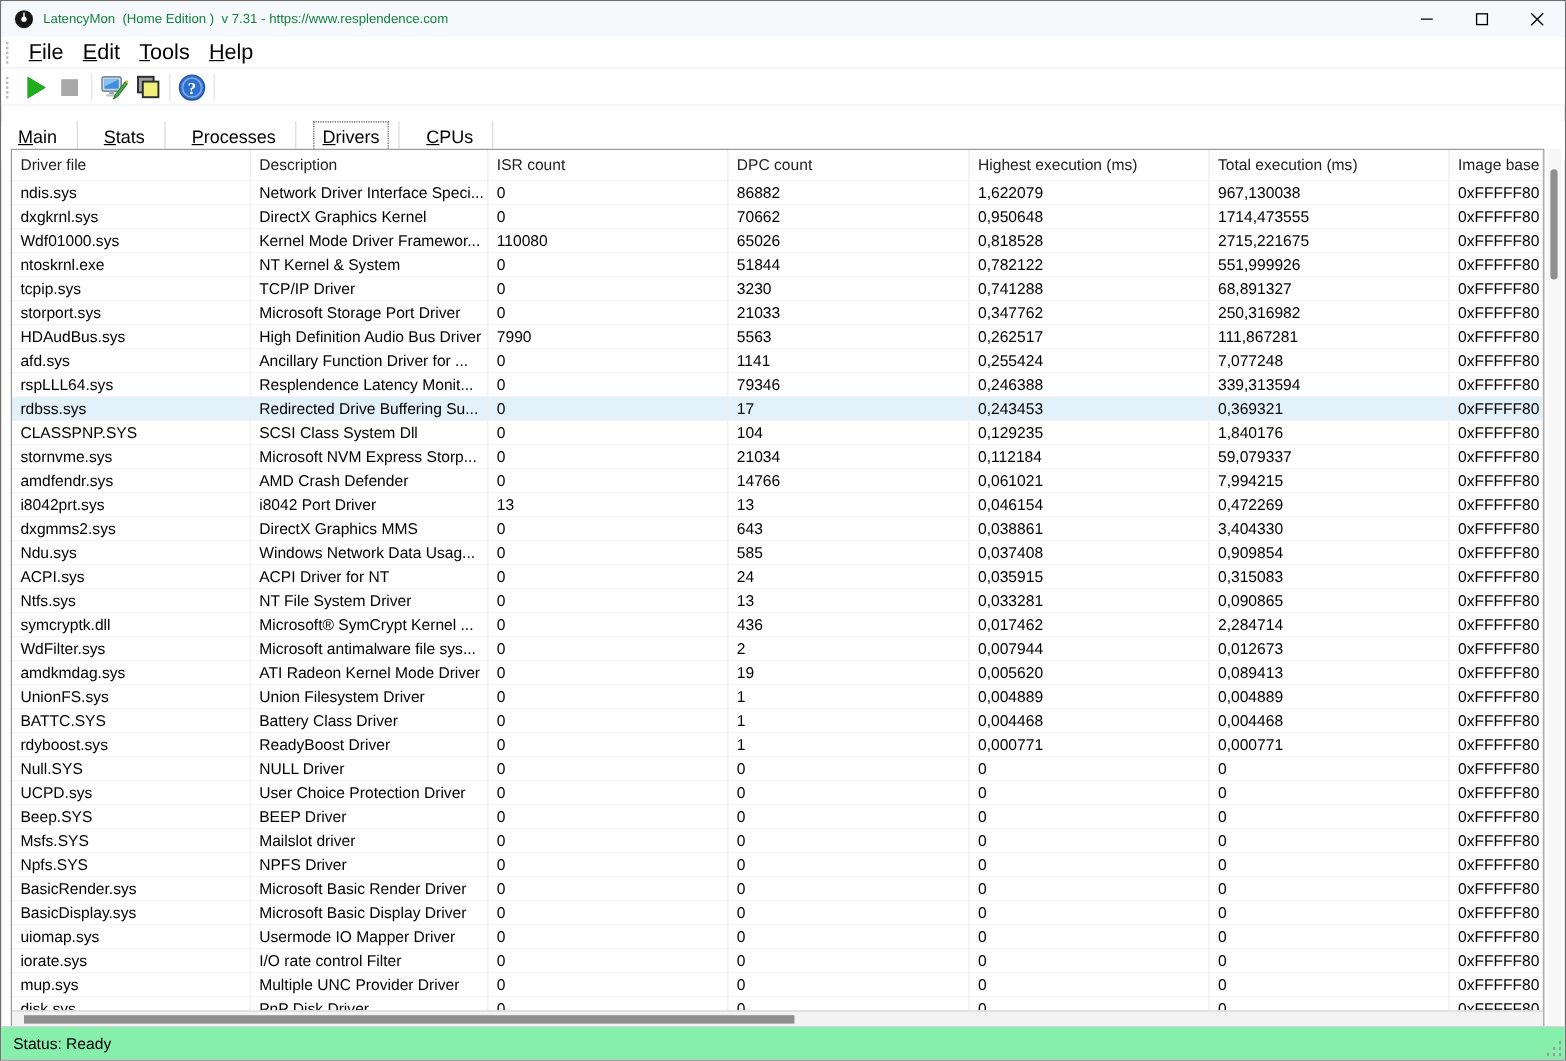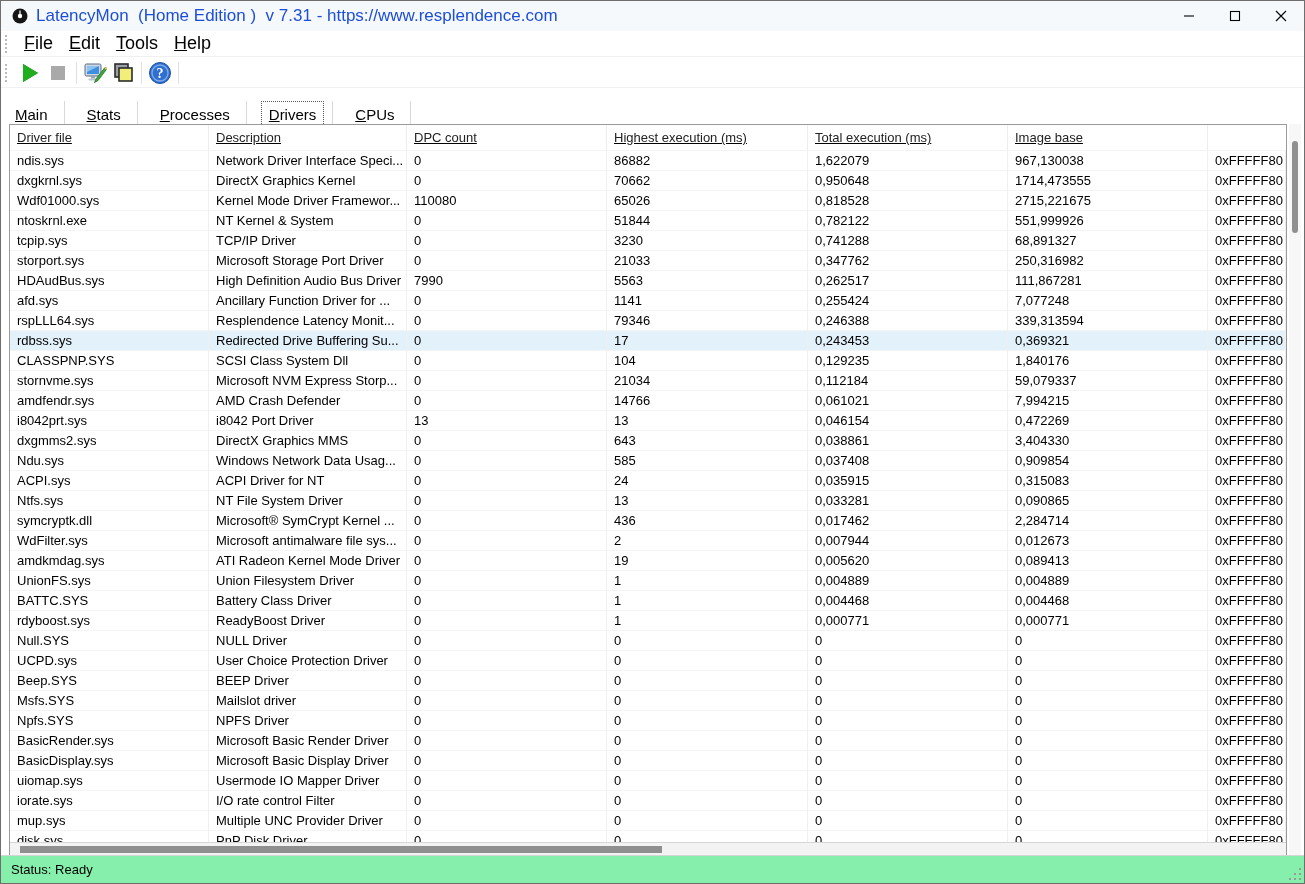--- a/index.html
+++ b/index.html
@@ -2,21 +2,21 @@
 <html><head>
 <meta charset="utf-8">
 <style>
   * { margin:0; padding:0; box-sizing:border-box; }
   html,body { width:1305px; height:884px; background:#e8e8e8; font-family:"Liberation Sans", sans-serif; }
   .window { position:relative; width:1305px; height:884px; background:#ffffff; border:1px solid #6e6e6e; overflow:hidden; }
 
   
   .titlebar { position:absolute; left:0; top:0; width:100%; height:30px; background:#f6f9fc; display:flex; align-items:center; }
   .app-icon { width:16px; height:16px; margin-left:11px; flex:0 0 auto; }
-  .title-text { margin-left:8px; font-size:17px; color:#1d4ed8; white-space:pre; }
+  .title-text { margin-left:8px; font-size:11px; color:#15803d; white-space:pre; }
   .win-controls { margin-left:auto; display:flex; height:100%; }
   .win-btn { width:46px; height:100%; display:flex; align-items:center; justify-content:center; cursor:default; }
   .win-btn svg { display:block; }
 
   
   .menubar { position:absolute; left:0; top:30px; width:100%; height:26px; background:#ffffff; display:flex; align-items:center; border-bottom:1px solid #f0f0f0; }
   .grip { width:3px; height:18px; border-left:2px dotted #b9b9b9; margin-left:4px; margin-right:8px; }
   .menu-item { font-size:18px; color:#000; padding:3px 8px; }
   .menu-item u { text-decoration:underline; }
 
@@ -30,21 +30,21 @@
   
   .tabbar { position:absolute; left:0; top:100px; width:100%; height:33px; background:#ffffff; display:flex; align-items:flex-start; }
   .tab { font-size:15px; color:#000; padding:4px 7px; margin-left:6px; border:1px dotted transparent; }
   .tab u { text-decoration:underline; }
   .tab.active { border:1px dotted #555; }
   .tab-sep { width:1px; height:24px; background:#d9d9d9; margin:0 8px; }
 
   
   .table-wrap { position:absolute; left:8px; top:123px; width:1278px; height:732px; border:1px solid #9a9a9a; background:#ffffff; overflow:hidden; display:flex; flex-direction:column; }
   .grid-row { display:grid; grid-template-columns:199px 198px 200px 201px 200px 200px 1fr; width:100%; }
-  .thead { height:25px; flex:0 0 auto;text-decoration:underline; }
+  .thead { height:25px; flex:0 0 auto; }
   .thead .cell { font-size:13px; color:#222; display:flex; align-items:center; padding-left:7px; border-right:1px solid #ececec; white-space:nowrap; overflow:hidden; }
   .rows-clip { flex:1 1 auto; overflow:hidden; }
   .trow { height:20px; }
   .trow .cell { font-size:13px; color:#000; display:flex; align-items:center; padding-left:7px; border-right:1px solid #efefef; border-top:1px solid #f4f4f4; white-space:nowrap; overflow:hidden; }
   .trow.selected { background:#e3f1fb; }
   .hscroll { flex:0 0 auto; height:13px; background:#f3f3f3; border-top:1px solid #d6d6d6; position:relative; }
   .hscroll .thumb { position:absolute; left:10px; top:3px; width:642px; height:7px; background:#8f8f8f; }
 
   .vscroll { position:absolute; right:3px; top:123px; width:12px; height:732px; background:#f7f7f7; }
   .vscroll .thumb { position:absolute; left:3px; top:17px; width:6px; height:92px; background:#8f8f8f; border-radius:3px; }
@@ -147,20 +147,21 @@
     <span class="tab accel active"><u>D</u>rivers</span>
     <span class="tab-sep"></span>
     <span class="tab accel"><u>C</u>PUs</span>
     <span class="tab-sep"></span>
   </div>
 
   <div class="table-wrap">
     <div class="grid-row thead">
       <div class="cell">Driver file</div>
       <div class="cell">Description</div>
+      <div class="cell">ISR count</div>
       <div class="cell">DPC count</div>
       <div class="cell">Highest execution (ms)</div>
       <div class="cell">Total execution (ms)</div>
       <div class="cell">Image base</div>
     </div>
     <div class="rows-clip">
         <div class="grid-row trow">
     <div class="cell">ndis.sys</div>
     <div class="cell">Network Driver Interface Speci...</div>
     <div class="cell">0</div>

